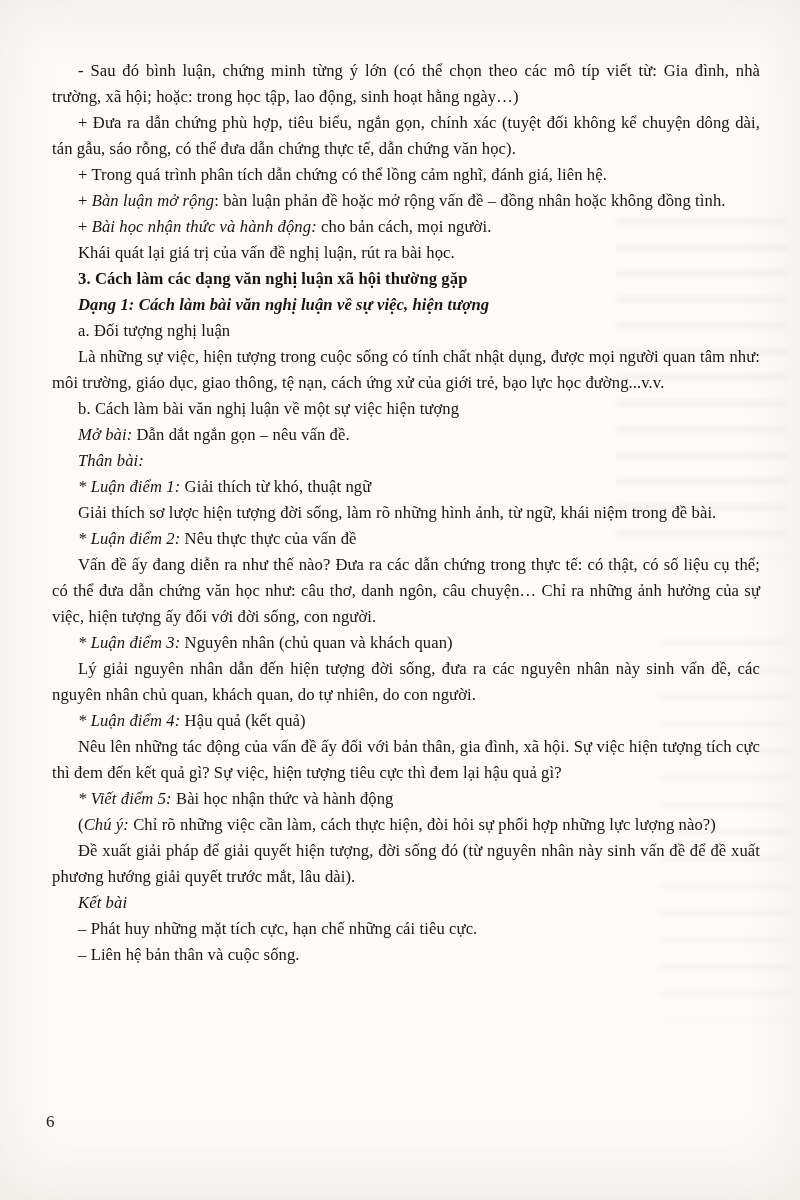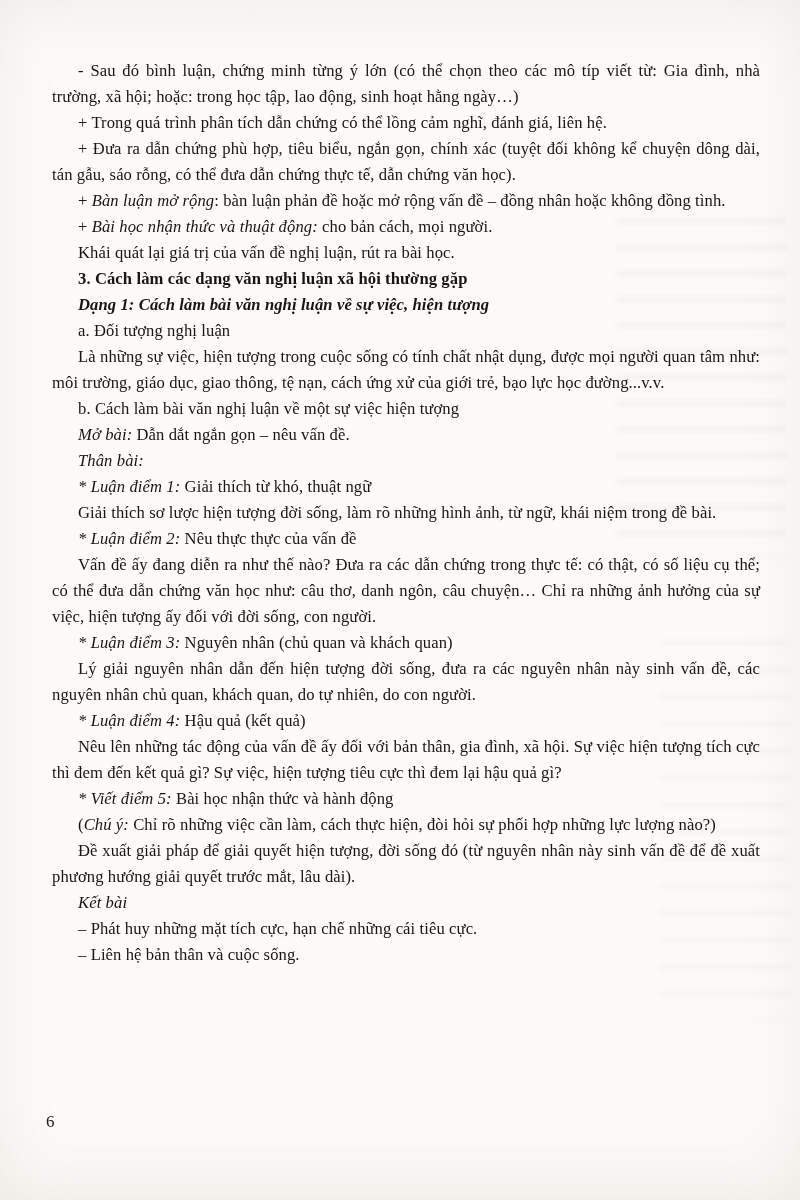--- a/index.html
+++ b/index.html
@@ -49,24 +49,24 @@
 </style>
 </head>
 <body>
 
 <div class="page">
   <div class="bleed bleed-1"></div>
   <div class="bleed bleed-2"></div>
 
   <div class="doc-body">
       <p><span class="s-n">- Sau đó bình luận, chứng minh từng ý lớn (có thể chọn theo các mô típ viết từ: Gia đình, nhà trường, xã hội; hoặc: trong học tập, lao động, sinh hoạt hằng ngày…)</span></p>
+      <p><span class="s-n">+ Đưa ra dẫn chứng phù hợp, tiêu biểu, ngắn gọn, chính xác (tuyệt đối không kể chuyện dông dài, tán gẫu, sáo rỗng, có thể đưa dẫn chứng thực tế, dẫn chứng văn học).</span></p>
       <p><span class="s-n">+ Trong quá trình phân tích dẫn chứng có thể lồng cảm nghĩ, đánh giá, liên hệ.</span></p>
-      <p><span class="s-n">+ Đưa ra dẫn chứng phù hợp, tiêu biểu, ngắn gọn, chính xác (tuyệt đối không kể chuyện dông dài, tán gẫu, sáo rỗng, có thể đưa dẫn chứng thực tế, dẫn chứng văn học).</span></p>
       <p><span class="s-n">+ </span><span class="s-i">Bàn luận mở rộng</span><span class="s-n">: bàn luận phản đề hoặc mở rộng vấn đề – đồng nhân hoặc không đồng tình.</span></p>
-      <p><span class="s-n">+ </span><span class="s-i">Bài học nhận thức và thuật động:</span><span class="s-n"> cho bản cách, mọi người.</span></p>
+      <p><span class="s-n">+ </span><span class="s-i">Bài học nhận thức và hành động:</span><span class="s-n"> cho bản cách, mọi người.</span></p>
       <p><span class="s-n">Khái quát lại giá trị của vấn đề nghị luận, rút ra bài học.</span></p>
       <p><span class="s-b">3. Cách làm các dạng văn nghị luận xã hội thường gặp</span></p>
       <p><span class="s-bi">Dạng 1: Cách làm bài văn nghị luận về sự việc, hiện tượng</span></p>
       <p><span class="s-n">a. Đối tượng nghị luận</span></p>
       <p><span class="s-n">Là những sự việc, hiện tượng trong cuộc sống có tính chất nhật dụng, được mọi người quan tâm như: môi trường, giáo dục, giao thông, tệ nạn, cách ứng xử của giới trẻ, bạo lực học đường...v.v.</span></p>
       <p><span class="s-n">b. Cách làm bài văn nghị luận về một sự việc hiện tượng</span></p>
       <p><span class="s-i">Mở bài:</span><span class="s-n"> Dẫn dắt ngắn gọn – nêu vấn đề.</span></p>
       <p><span class="s-i">Thân bài:</span></p>
       <p><span class="s-i">* Luận điểm 1:</span><span class="s-n"> Giải thích từ khó, thuật ngữ</span></p>
       <p><span class="s-n">Giải thích sơ lược hiện tượng đời sống, làm rõ những hình ảnh, từ ngữ, khái niệm trong đề bài.</span></p>

